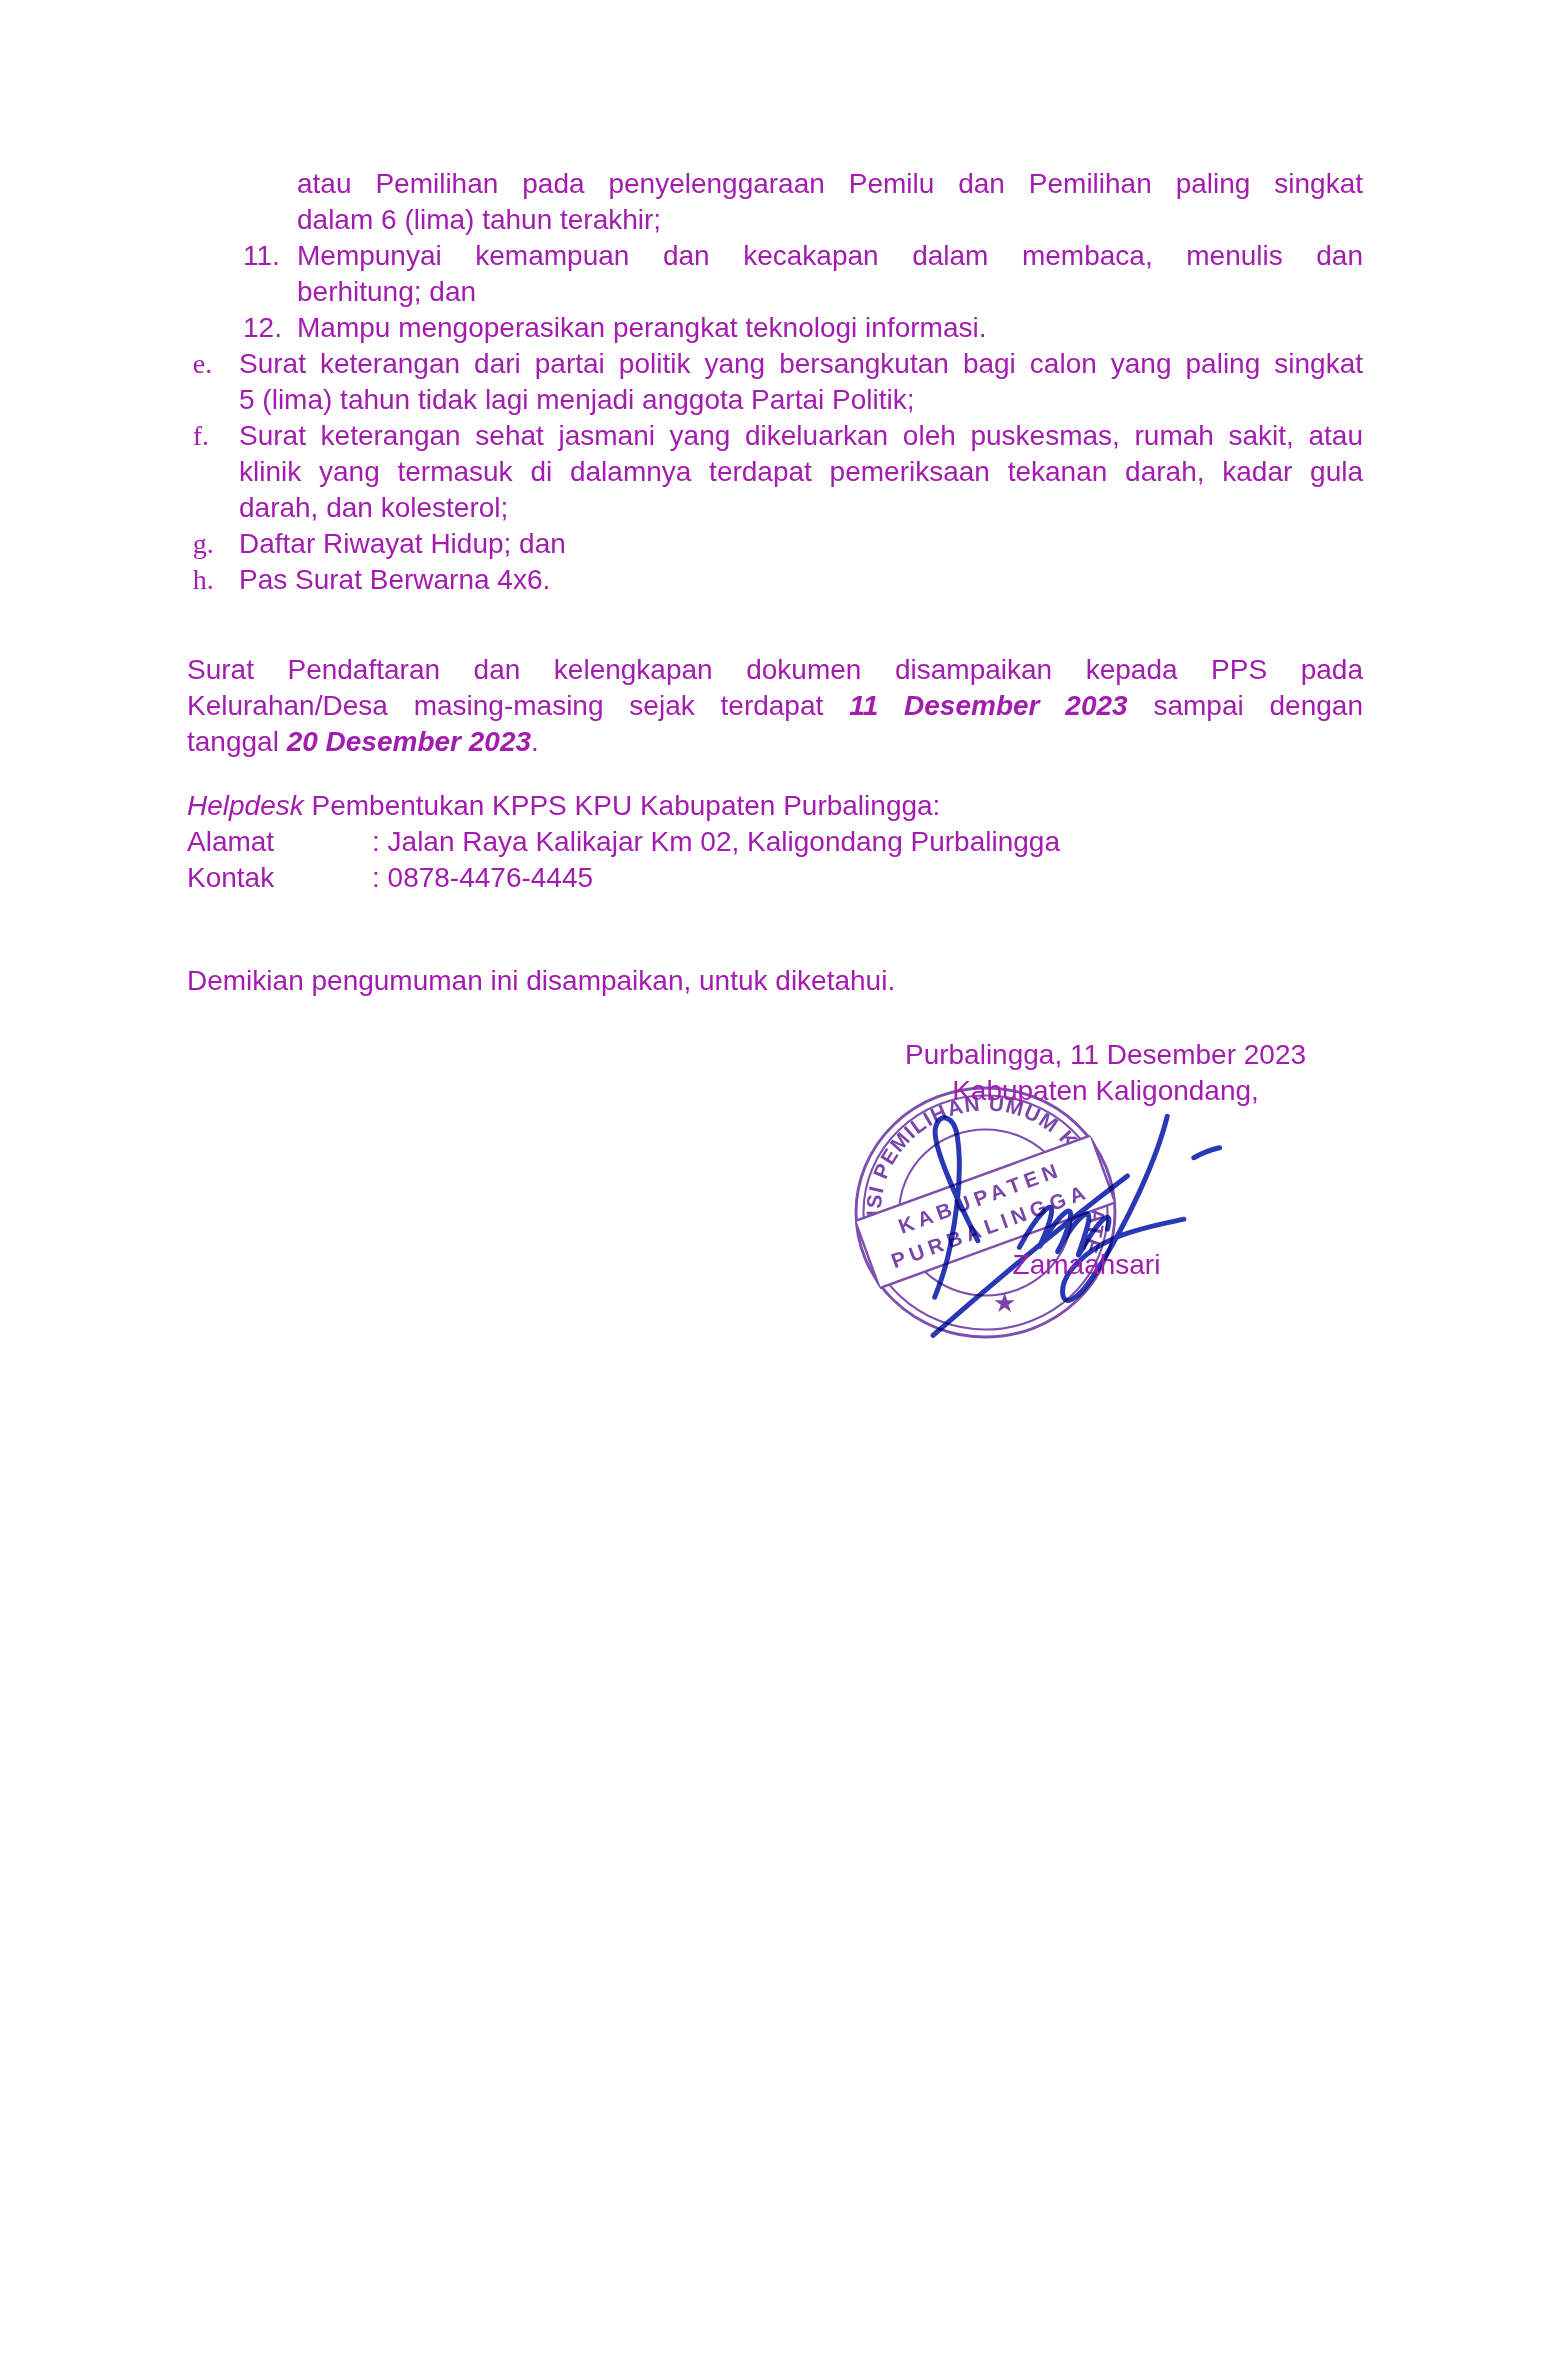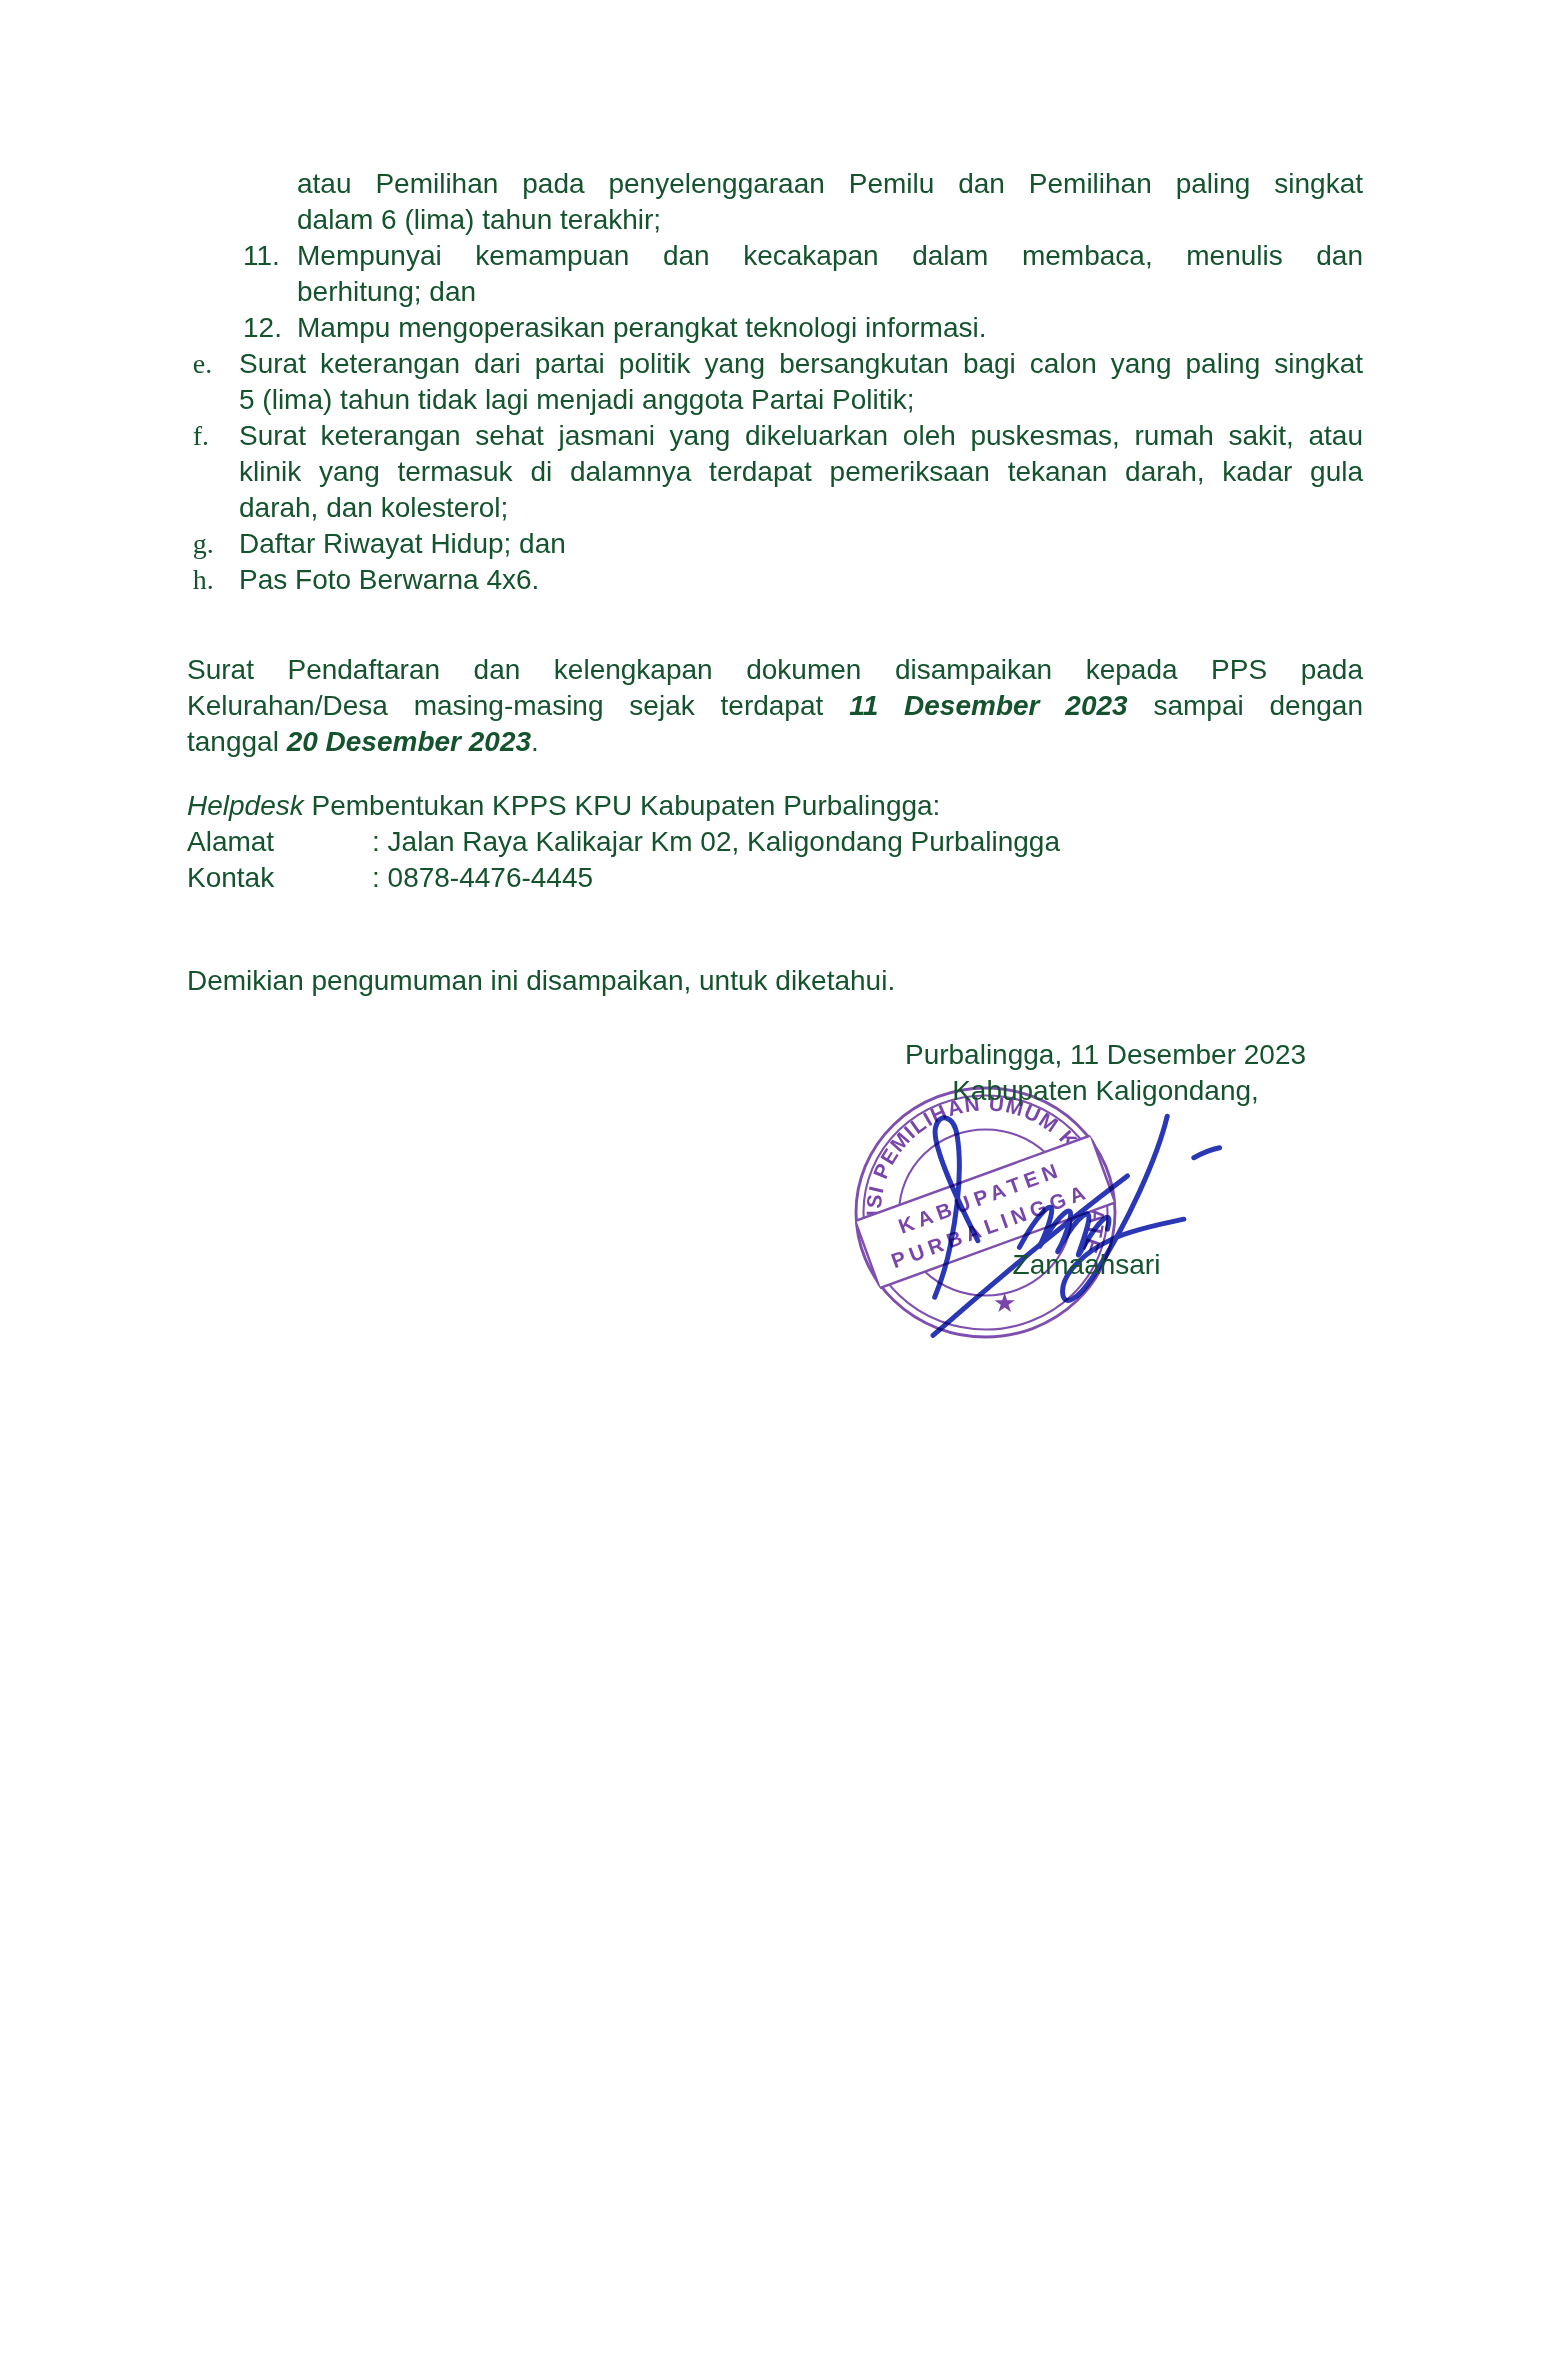--- a/index.html
+++ b/index.html
@@ -1,21 +1,21 @@
 <!DOCTYPE html>
 <html style="font-size:13.3px"><head>
 <meta charset="utf-8">
 <style>
   html,body{margin:0;padding:0;background:#ffffff;}
   .page{
     position:relative;
     width:1554px;height:2377px;
     background:#ffffff;
     font-family:"Liberation Sans", sans-serif;
-    font-size:28px;line-height:36px;color:#14532d;
+    font-size:28px;line-height:36px;color:#a21caf;
     overflow:hidden;
   }
   .abs{position:absolute;}
   .textcol{left:187px;width:1176px;}
   .ln{text-align:left;}
   .jl{text-align:justify;text-align-last:justify;}
   .li{position:relative;}
   .li .marker{position:absolute;top:0;}
   .li-num{padding-left:110px;}
   .li-num .marker{left:56px;font-family:"Liberation Sans", sans-serif;}
@@ -68,21 +68,21 @@
       <div class="ln">darah, dan kolesterol;</div>
     </div>
 
     <div class="li li-letter">
       <span class="marker">g.</span>
       <div class="ln">Daftar Riwayat Hidup; dan</div>
     </div>
 
     <div class="li li-letter">
       <span class="marker">h.</span>
-      <div class="ln">Pas Foto Berwarna 4x6.</div>
+      <div class="ln">Pas Surat Berwarna 4x6.</div>
     </div>
   </div>
 
   <div class="abs textcol" style="top:652px;">
     <div class="ln jl">Surat Pendaftaran dan kelengkapan dokumen disampaikan kepada PPS pada</div>
     <div class="ln jl"><span>Kelurahan/Desa masing-masing sejak terdapat </span><b>11 Desember 2023</b><span> sampai dengan</span></div>
     <div class="ln"><span>tanggal </span><b>20 Desember 2023</b><span>.</span></div>
   </div>
 
   <div class="abs textcol" style="top:788px;">

